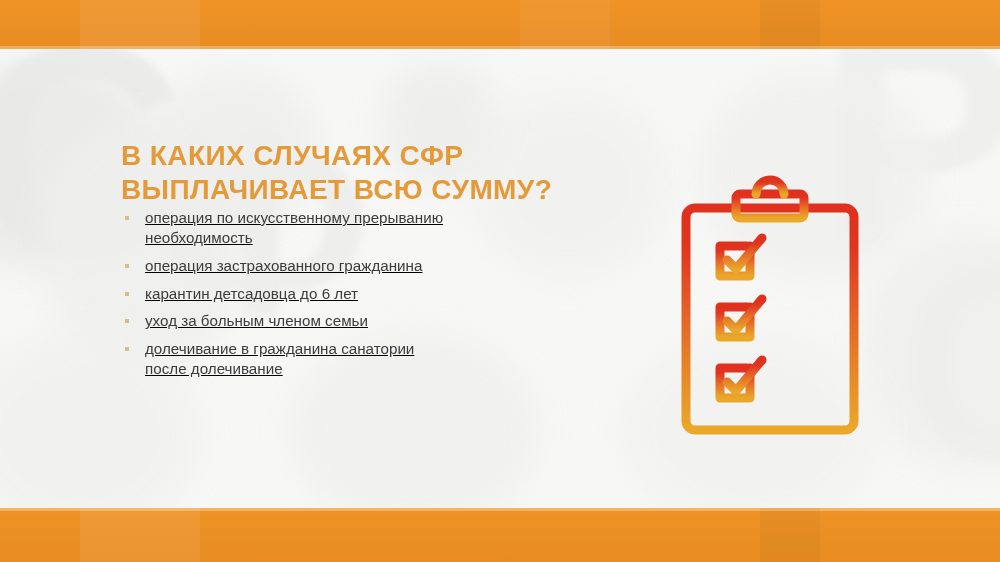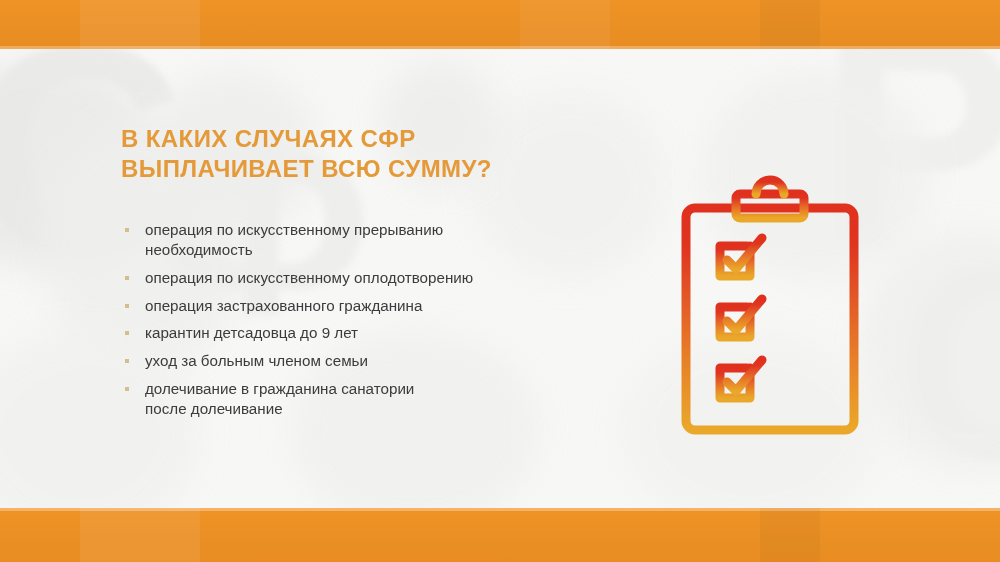--- a/index.html
+++ b/index.html
@@ -97,39 +97,40 @@
     pointer-events: none;
   }
   .sheen-a { left: 80px;  width: 120px; }
   .sheen-b { left: 520px; width: 90px;  background: rgba(255,255,255,.05); }
   .sheen-c { left: 760px; width: 60px;  background: rgba(0,0,0,.03); }
 
   
   .title {
     position: absolute;
     left: 121px;
-    top: 108px;
+    top: 120px;
     width: 520px;
-    font-size: 24px;
+    font-size: 28px;
     font-weight: bold;
     line-height: 1.23;
     letter-spacing: .4px;
     color: #e59a3a;
     text-transform: uppercase;
   }
   .title .line { display: block; }
 
   .bullets {
     position: absolute;
     left: 121px;
-    top: 220px;
+    top: 208px;
     width: 520px;
     margin: 0;
     padding: 0;
     list-style: none;
+    text-decoration: underline;
   }
   .bullet {
     position: relative;
     padding-left: 24px;
     margin-bottom: 7.5px;
     font-size: 15.2px;
     line-height: 1.33;
     color: #3c3c3e;
   }
   .bullet::before {
@@ -190,27 +191,24 @@
     <span class="line">В КАКИХ СЛУЧАЯХ СФР</span>
     <span class="line">ВЫПЛАЧИВАЕТ ВСЮ СУММУ?</span>
   </h1>
 
   <ul class="bullets">
     <li class="bullet">
       <span>операция по искусственному прерыванию</span>
       <span class="l2">необходимость</span>
     </li>
     <li class="bullet">
-      <span>операция по искусственному оплодотворению</span>
-    </li>
-    <li class="bullet">
       <span>операция застрахованного гражданина</span>
     </li>
     <li class="bullet">
-      <span>карантин детсадовца до 9 лет</span>
+      <span>карантин детсадовца до 6 лет</span>
     </li>
     <li class="bullet">
       <span>уход за больным членом семьи</span>
     </li>
     <li class="bullet">
       <span>долечивание в гражданина санатории</span>
       <span class="l2">после долечивание</span>
     </li>
   </ul>
 

